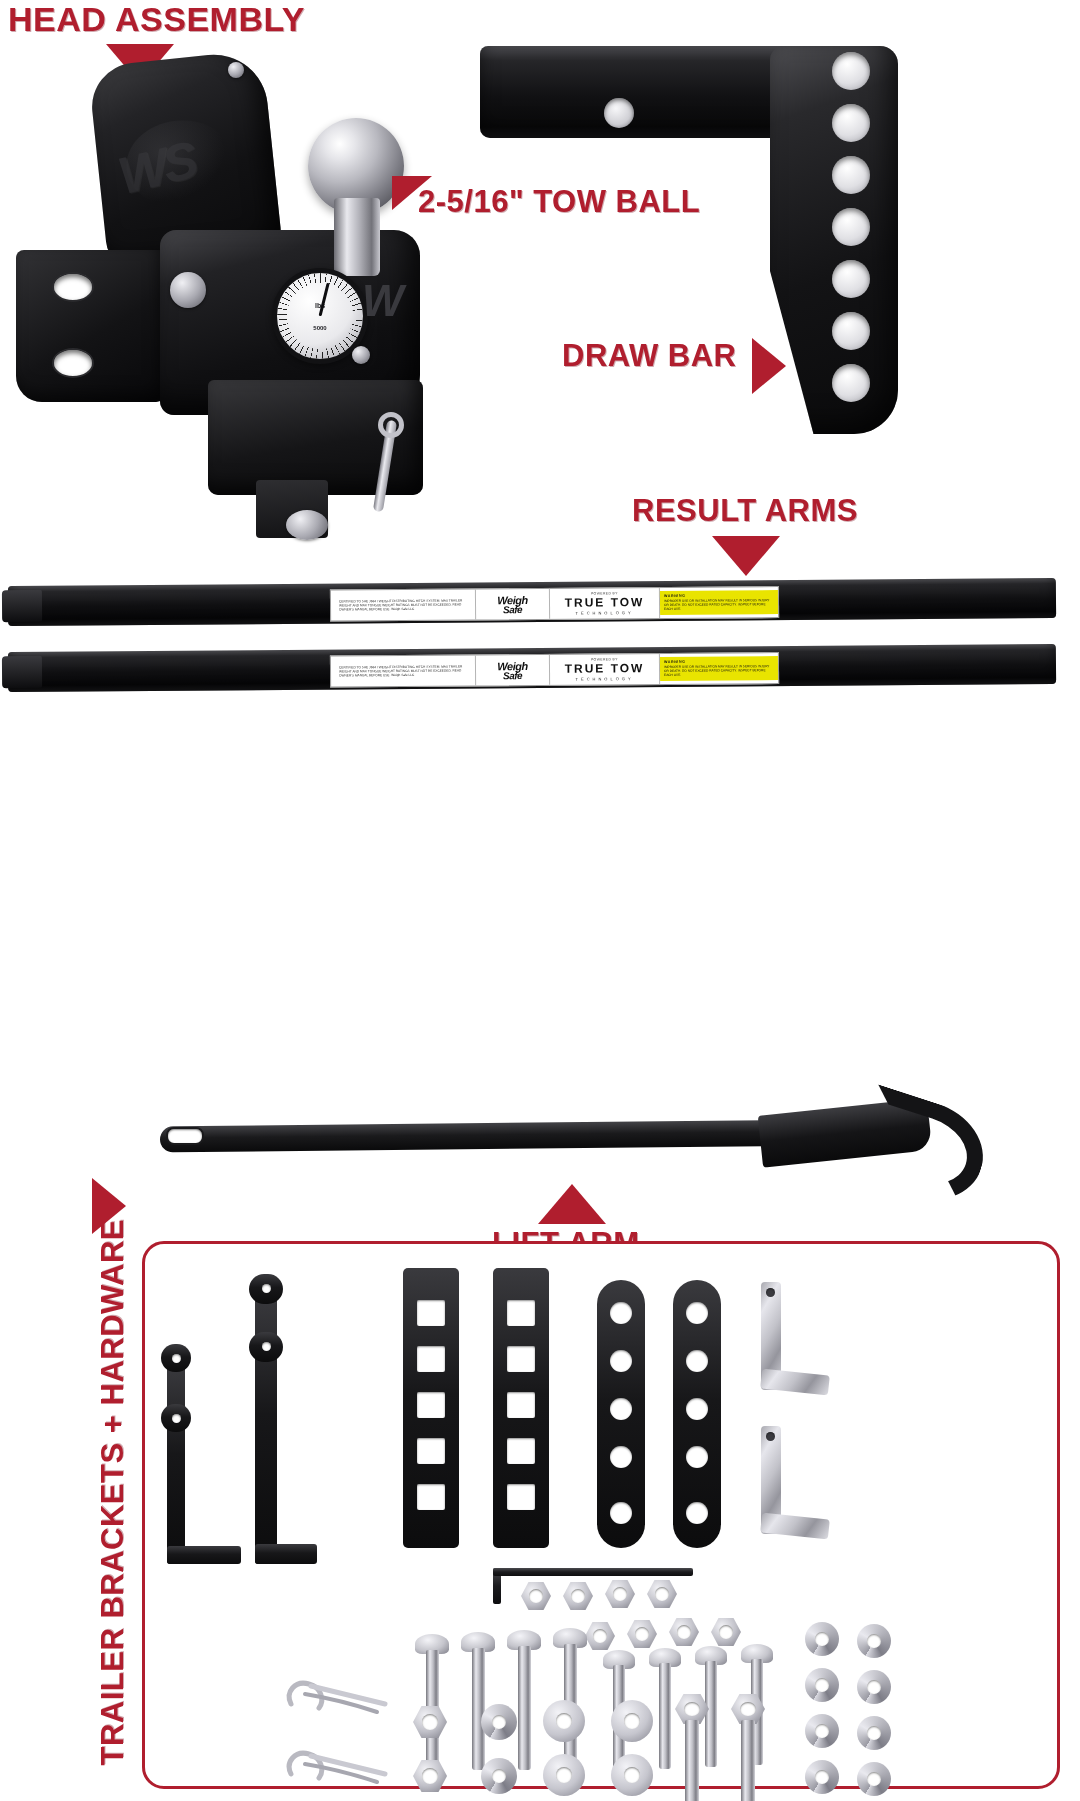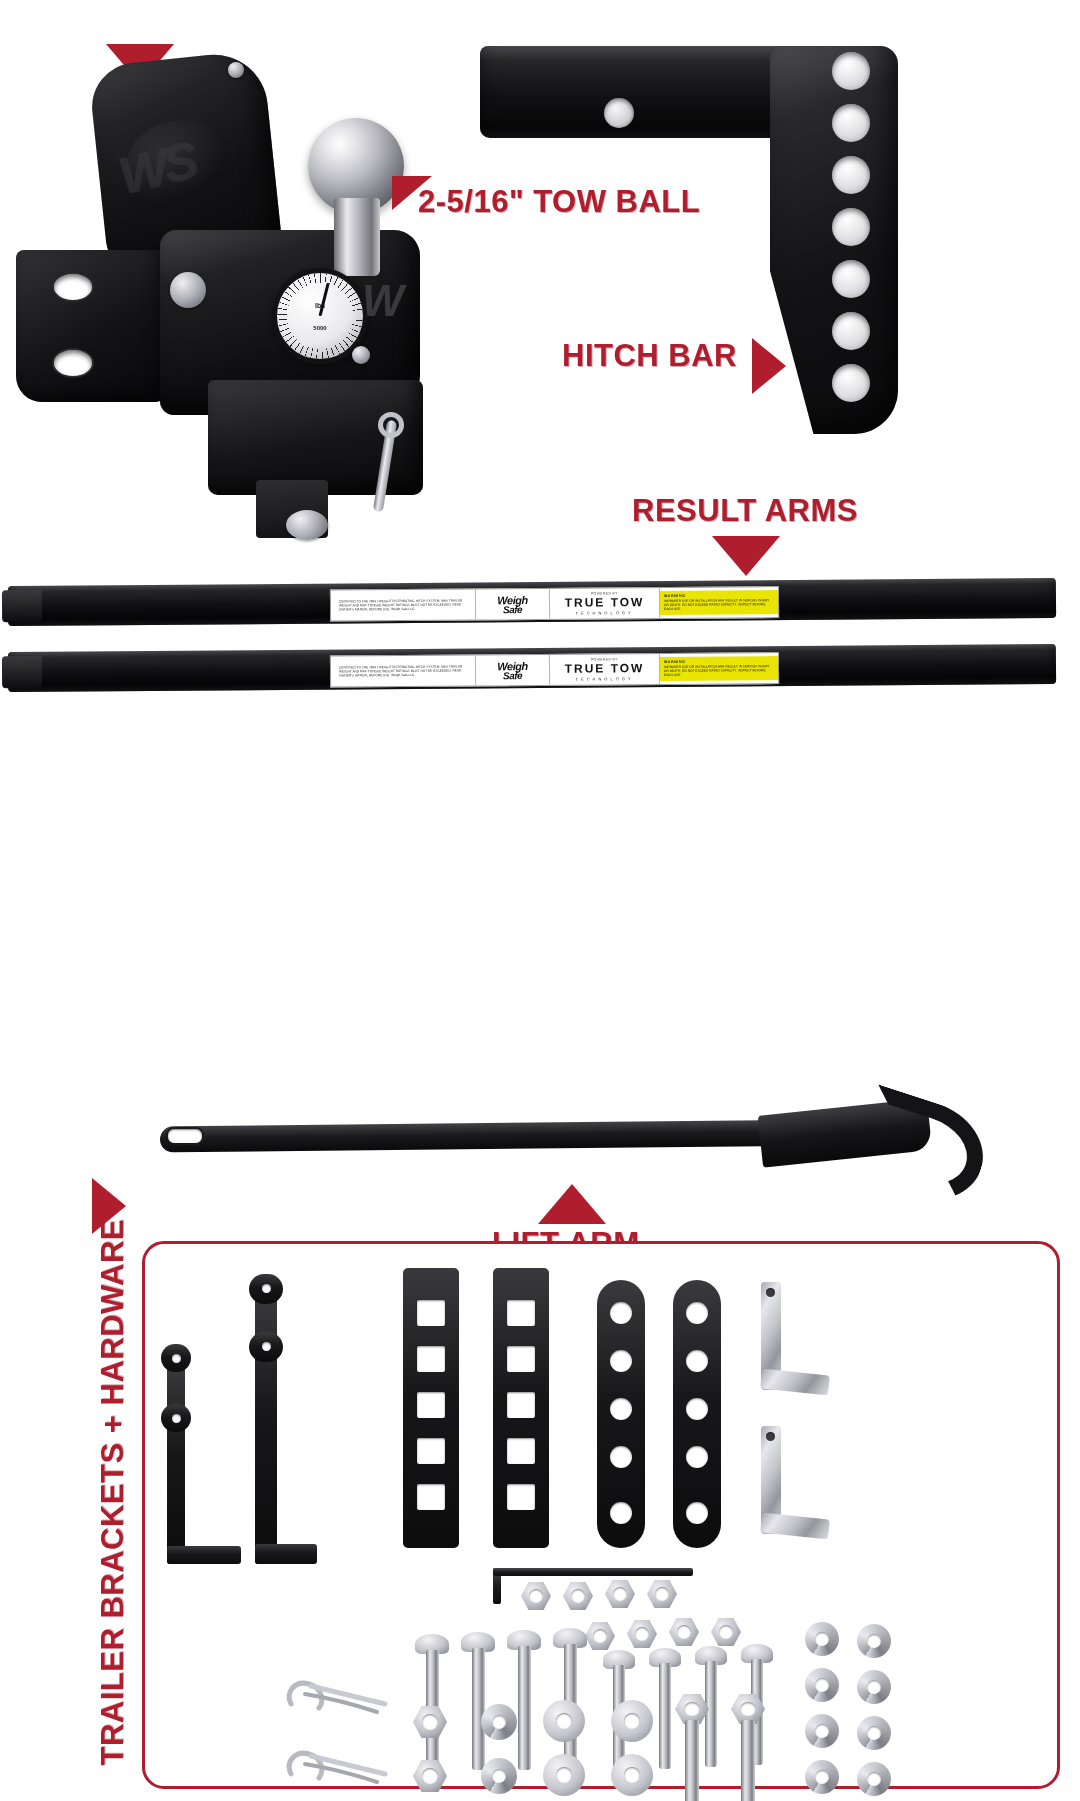--- a/index.html
+++ b/index.html
@@ -271,20 +271,21 @@
   .allen{
     background:linear-gradient(180deg,#4a4a4e,#1b1b1e 50%,#0d0d0f);
     border-radius:2px;
   }
 </style>
 </head>
 <body>
 
 <div class="stage">
 
+  <div class="label" style="left:8px;top:2px;font-size:34px;">HEAD ASSEMBLY</div>
   <div class="arrow down" style="left:106px;top:44px;"></div>
 
   <div class="part" id="head-assembly">
     <div class="head-shell"></div>
     <div class="head-emboss">WS</div>
 
     <div class="head-plate">
       <div class="plate-hole" style="left:36px;top:22px;"></div>
       <div class="plate-hole" style="left:36px;top:98px;"></div>
     </div>
@@ -328,21 +329,21 @@
     <div class="db-blade"></div>
     <div class="db-hole" style="top:24px;"></div>
     <div class="db-hole" style="top:76px;"></div>
     <div class="db-hole" style="top:128px;"></div>
     <div class="db-hole" style="top:180px;"></div>
     <div class="db-hole" style="top:232px;"></div>
     <div class="db-hole" style="top:284px;"></div>
     <div class="db-hole" style="top:336px;"></div>
   </div>
 
-  <div class="label" style="left:562px;top:340px;font-size:31px;">HITCH BAR</div>
+  <div class="label" style="left:562px;top:340px;font-size:31px;">DRAW BAR</div>
   <div class="arrow right" style="left:752px;top:338px;"></div>
 
   <div class="label" style="left:632px;top:495px;font-size:31px;">RESULT ARMS</div>
   <div class="arrow down" style="left:712px;top:536px;"></div>
 
   <div class="spring-arm" style="top:582px;transform:rotate(-0.45deg);">
     <div class="tip"></div>
     <div class="sa-sticker" style="left:322px;">
       <div class="cell">
           <span class="sa-fine">CERTIFIED TO SAE J684 / WEIGHT DISTRIBUTING HITCH SYSTEM. MAX TRAILER WEIGHT AND MAX TONGUE WEIGHT RATINGS MUST NOT BE EXCEEDED. READ OWNER'S MANUAL BEFORE USE. Weigh Safe LLC</span>

